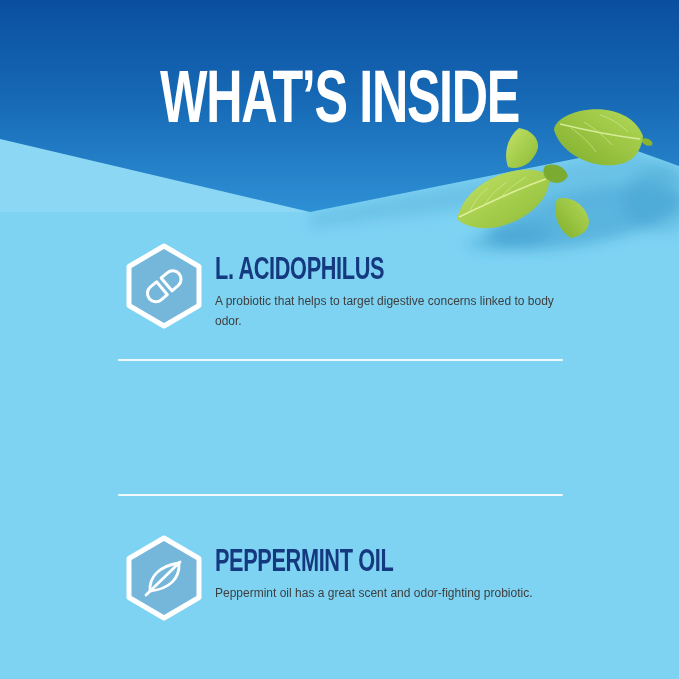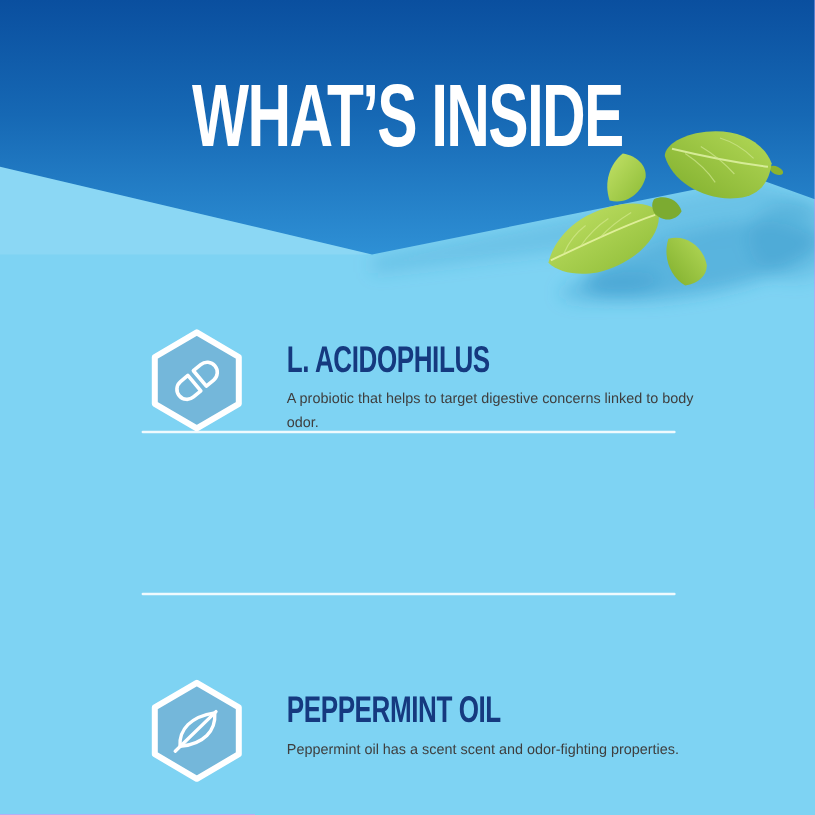--- a/index.html
+++ b/index.html
@@ -1,21 +1,21 @@
 <!DOCTYPE html>
 <html><head>
 <meta charset="utf-8">
 <style>
   html, body { margin: 0; padding: 0; background: #ffffff; }
   .stage {
     position: relative;
     width: 679px;
     height: 679px;
     overflow: hidden;
-    background: #d946ef;
+    background: #ec4899;
     font-family: "Liberation Sans", sans-serif;
   }
   .bg-svg {
     position: absolute;
     top: 0; left: 0;
     width: 679px; height: 679px;
     display: block;
   }
   .main-title {
     position: absolute;
@@ -32,22 +32,21 @@
     transform: scaleX(0.68);
     transform-origin: 50% 50%;
     white-space: nowrap;
   }
   .ingredient-row {
     position: absolute;
     left: 125px;
     width: 470px;
     display: flex;
     align-items: flex-start;
-    gap: 36px;
-    margin-top: 31px;
+    gap: 12px;
   }
   .row-1 { top: 243px; }
   .row-2 { top: 387px; }
   .row-3 { top: 535px; }
   .hex-badge { width: 78px; height: 86px; flex: 0 0 78px; }
   .txt-col { padding-top: 10px; width: 350px; }
   .ingredient-title {
     margin: 0;
     color: #15397f;
     font-size: 31px;
@@ -157,17 +156,17 @@
   <div class="ingredient-row row-3">
     <svg class="hex-badge" viewBox="0 0 78 86">
       <polygon points="39,3 74,23.5 74,62.5 39,83 4,62.5 4,23.5" fill="#74b7da" stroke="#ffffff" stroke-width="5" stroke-linejoin="round"></polygon>
       <g fill="none" stroke="#ffffff" stroke-width="2.8" stroke-linecap="round" stroke-linejoin="round">
         <path d="M25,56 C24,42 34,31 54,28 C55,43 45,54 25,56 Z"></path>
         <path d="M21,60 L55,27"></path>
       </g>
     </svg>
     <div class="txt-col">
       <h2 class="ingredient-title">PEPPERMINT OIL</h2>
-      <p class="ingredient-desc">Peppermint oil has a scent scent and odor-fighting properties.</p>
+      <p class="ingredient-desc">Peppermint oil has a great scent and odor-fighting probiotic.</p>
     </div>
   </div>
 
 </div>
 
 </body></html>

